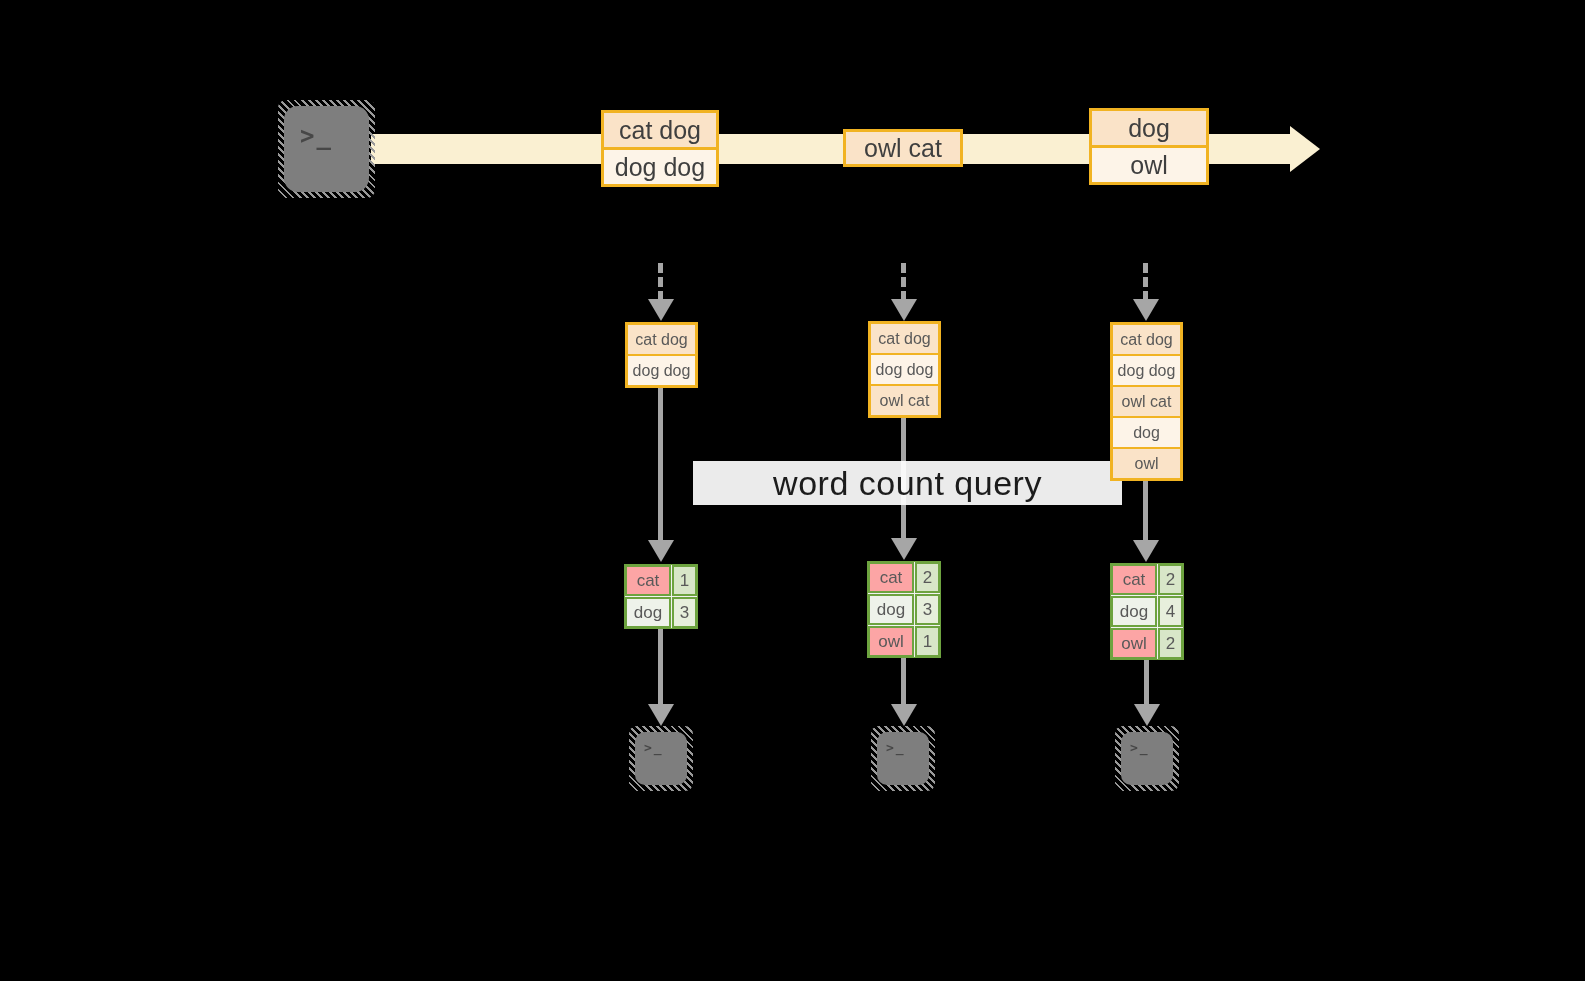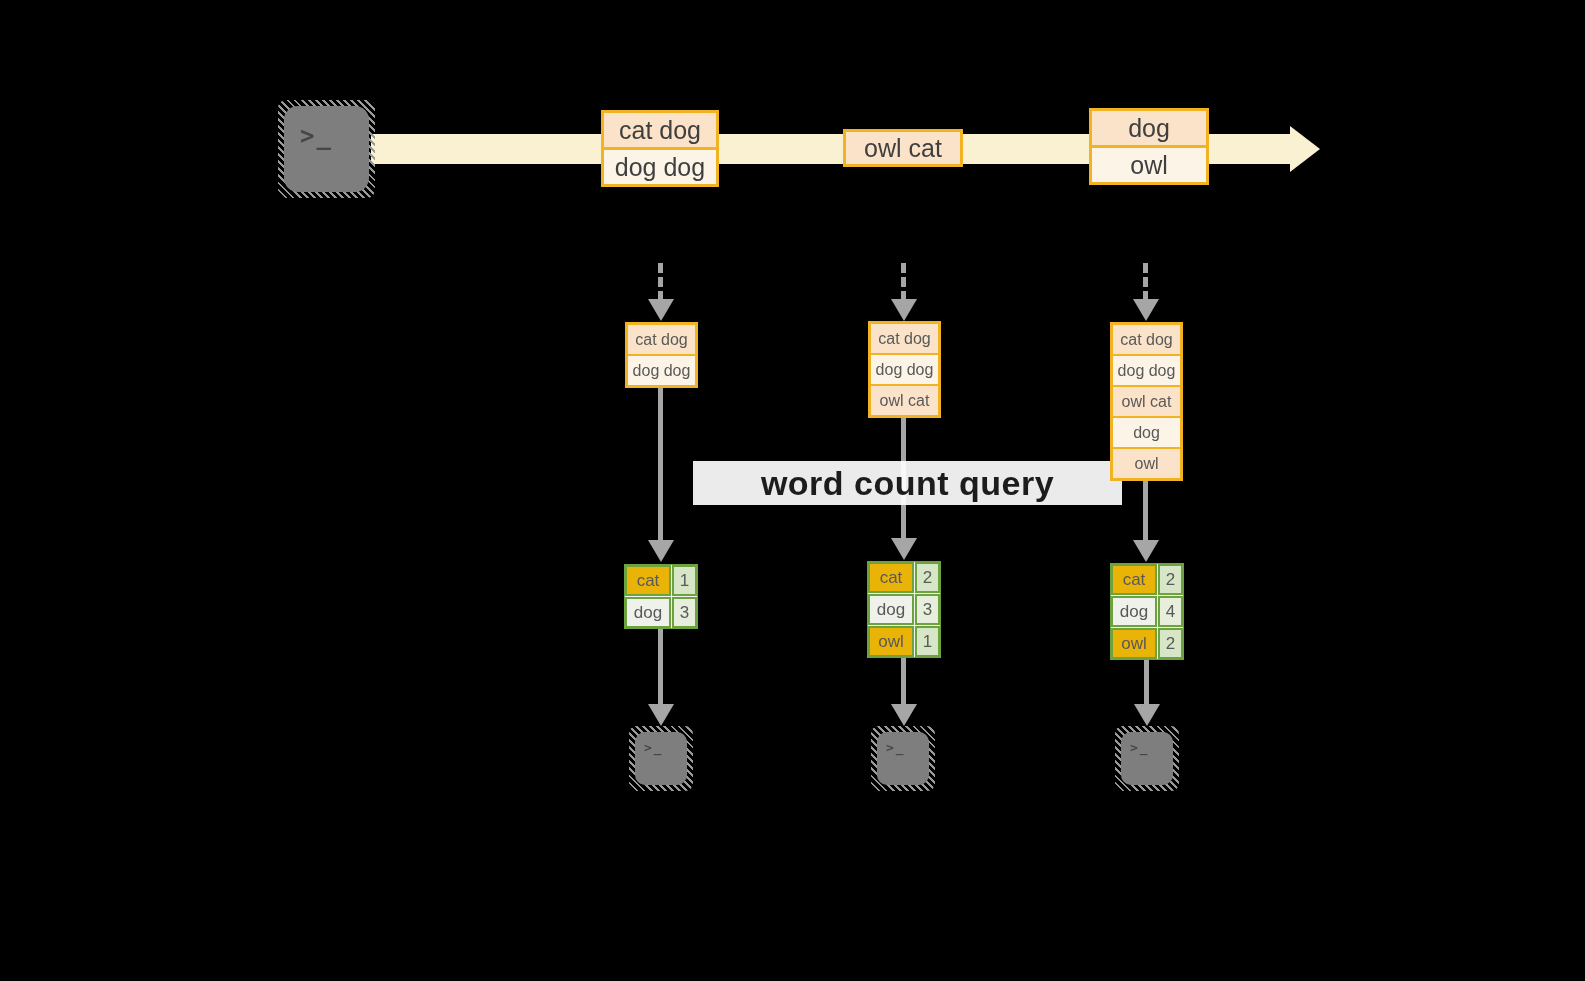--- a/index.html
+++ b/index.html
@@ -26,28 +26,28 @@
   
   .vline{position:absolute;width:0;border-left:5px solid #a6a6a6;}
   .vline.dashed{border-left-style:dashed;}
   .vhead{position:absolute;width:0;height:0;
          border-left:13px solid transparent;border-right:13px solid transparent;
          border-top:22px solid #a6a6a6;}
 
   
   .query-band{position:absolute;background:rgba(255,255,255,0.92);display:flex;
               align-items:center;justify-content:center;z-index:5;}
-  .query-band span{font-size:34px;font-weight:700;color:#1c1c1c;letter-spacing:0.5px;}
+  .query-band span{font-size:34px;font-weight:400;color:#1c1c1c;letter-spacing:0.5px;}
 
   
   .gtable{position:absolute;display:grid;grid-template-columns:46px 25px;gap:1px;
           background:#f2f2f2;border:1px solid #6da33f;z-index:6;}
   .gcell{box-sizing:border-box;height:31px;border:2px solid #6da33f;display:flex;
          align-items:center;justify-content:center;font-size:17px;color:#595959;}
-  .gcell.w.odd{background:#eab308;} .gcell.v.odd{background:#d8e6c8;}
+  .gcell.w.odd{background:#fca5a5;} .gcell.v.odd{background:#d8e6c8;}
   .gcell.w.even{background:#eef2ea;} .gcell.v.even{background:#e7efdc;}
 
   
   .hatch{position:absolute;border-radius:8px;
          background:repeating-linear-gradient(45deg,#9a9a9a 0 2px,rgba(0,0,0,0) 2px 5px);}
   .term-inner{position:absolute;inset:6px;background:#7e7e7e;border-radius:14px;}
   .term-glyph{position:absolute;color:#474747;font-family:"DejaVu Sans Mono",monospace;
               font-weight:bold;letter-spacing:2px;}
   .term-big .term-glyph{left:16px;top:16px;font-size:24px;}
   .term-small .term-inner{border-radius:10px;}

